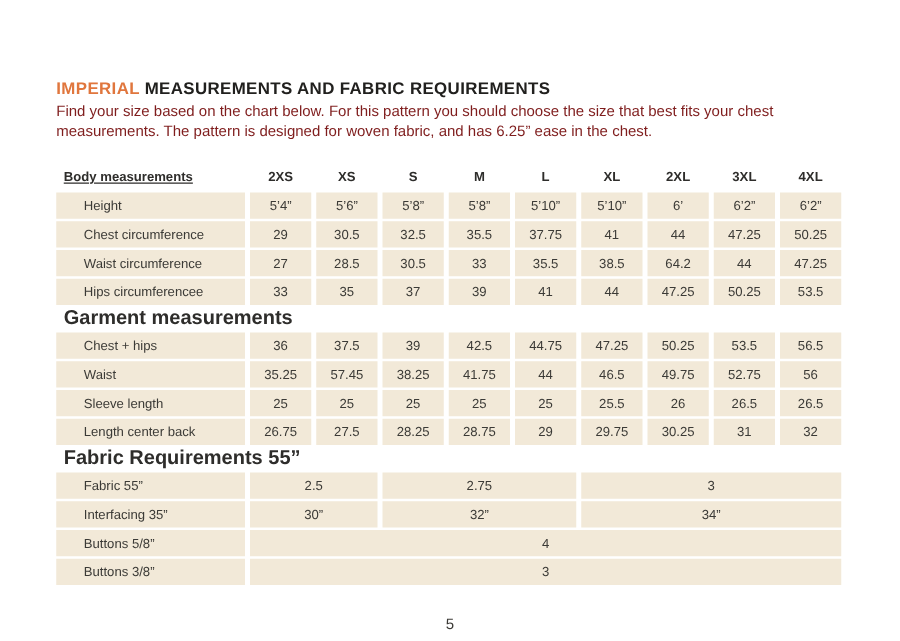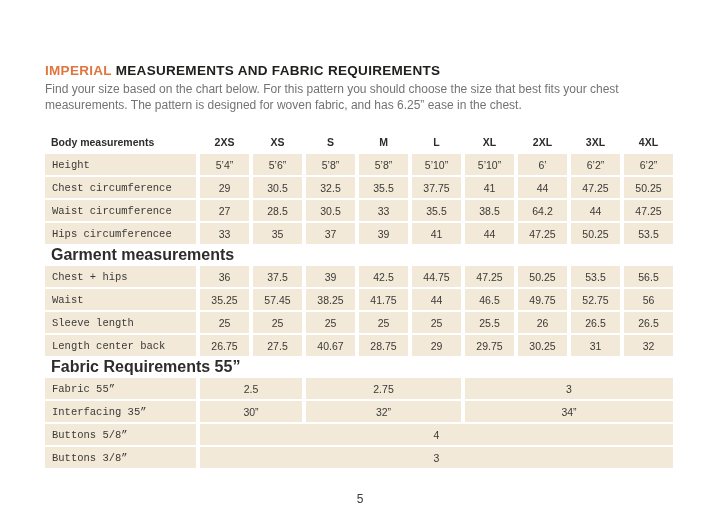--- a/index.html
+++ b/index.html
@@ -14,37 +14,37 @@
     font-family:"Liberation Sans", sans-serif;
     position:relative;overflow:hidden;
   }
   .page{position:absolute;inset:0;background:#fff;margin-top:24px;}
   .header{position:absolute;left:45px;top:39px;width:645px;}
   .title{
     margin:0;font-size:13.5px;font-weight:700;color:#21201E;
     letter-spacing:0.3px;
   }
   .title .accent{color:var(--accent);}
-  .intro{margin:4px 0 0;font-size:12px;line-height:15.5px;color:#737373;}
+  .intro{margin:4px 0 0;font-size:12px;line-height:15.5px;color:#7f1d1d;}
   .intro .line{display:block;}
 
   table.size-table{
     position:absolute;left:41px;top:106px;width:636px;
     table-layout:fixed;border-collapse:separate;border-spacing:4px 2px;
   }
   col.c-label{width:151px;}
   col.c-size{width:49px;}
   th,td{padding:0;vertical-align:middle;}
   thead th{
     font-weight:700;font-size:10.5px;color:var(--text);height:20px;
   }
-  th.header-label{text-align:left;padding-left:6px;}
+  th.header-label{text-align:left;padding-left:6px;text-decoration:underline;}
   th.size-h{text-align:center;}
   td{font-size:10.5px;color:#3B3A36;height:21px;}
-  td.row-label{background:var(--row-bg);text-align:left;padding-left:7px;font-family:Liberation Mono, monospace;}
+  td.row-label{background:var(--row-bg);text-align:left;padding-left:22px;}
   td.val{background:var(--row-bg);text-align:center;}
   tr.section-row td{
     background:transparent;font-weight:700;font-size:16px;
     color:var(--text);padding-left:6px;height:18px;
   }
   .page-number{
     position:absolute;left:0;right:0;top:468px;text-align:center;
     font-size:12px;color:#3B3A36;
   }
 </style>
@@ -176,21 +176,21 @@
           <td class="val">25</td>
           <td class="val">25.5</td>
           <td class="val">26</td>
           <td class="val">26.5</td>
           <td class="val">26.5</td>
         </tr>
         <tr>
           <td class="row-label">Length center back</td>
           <td class="val">26.75</td>
           <td class="val">27.5</td>
-          <td class="val">40.67</td>
+          <td class="val">28.25</td>
           <td class="val">28.75</td>
           <td class="val">29</td>
           <td class="val">29.75</td>
           <td class="val">30.25</td>
           <td class="val">31</td>
           <td class="val">32</td>
         </tr>
         <tr class="section-row">
           <td colspan="10">Fabric Requirements 55”</td>
         </tr>

